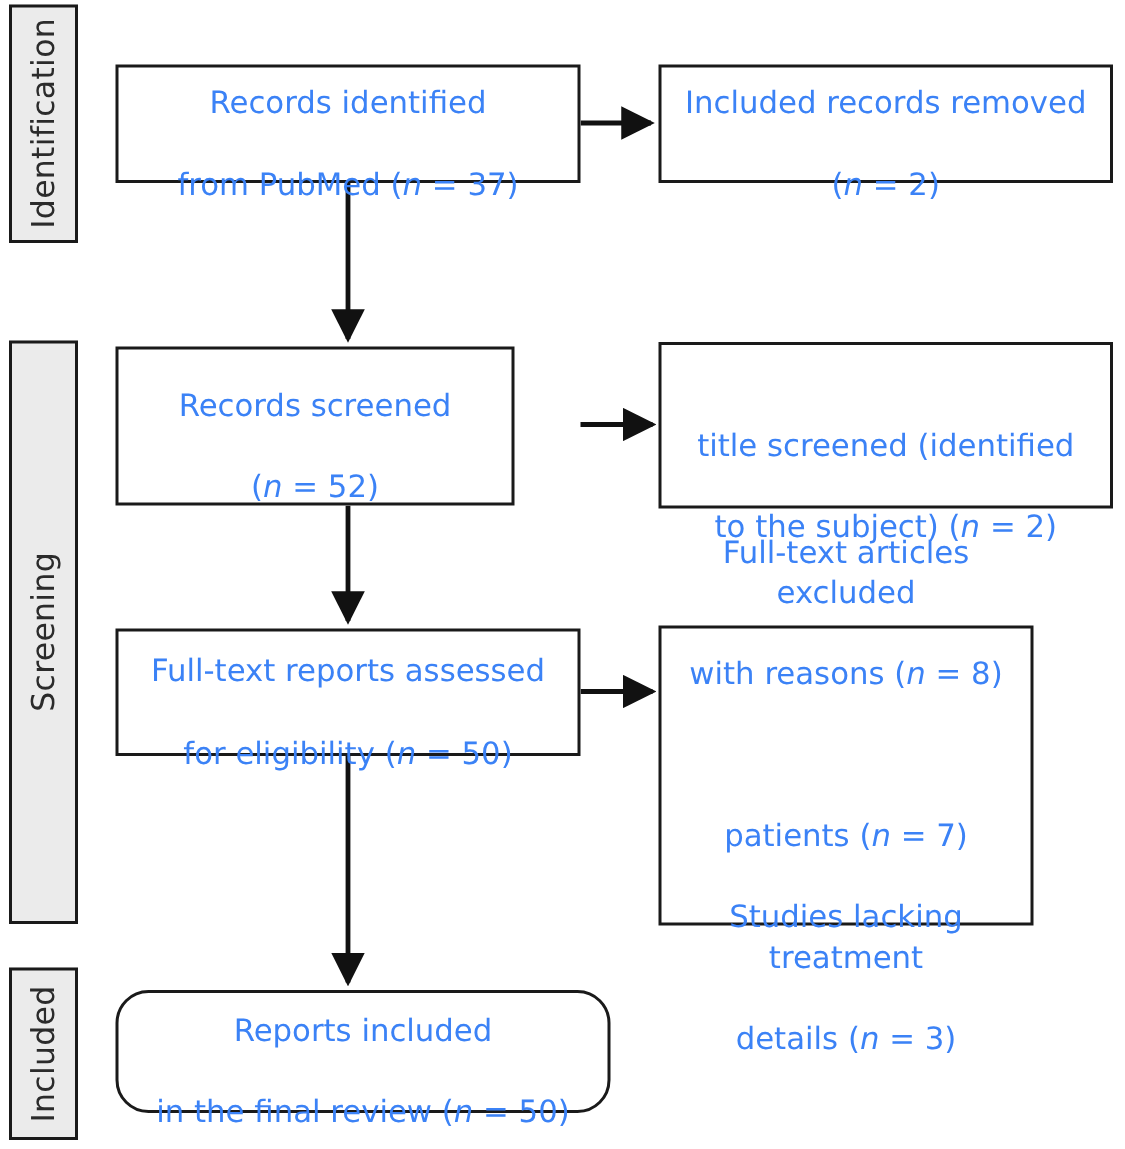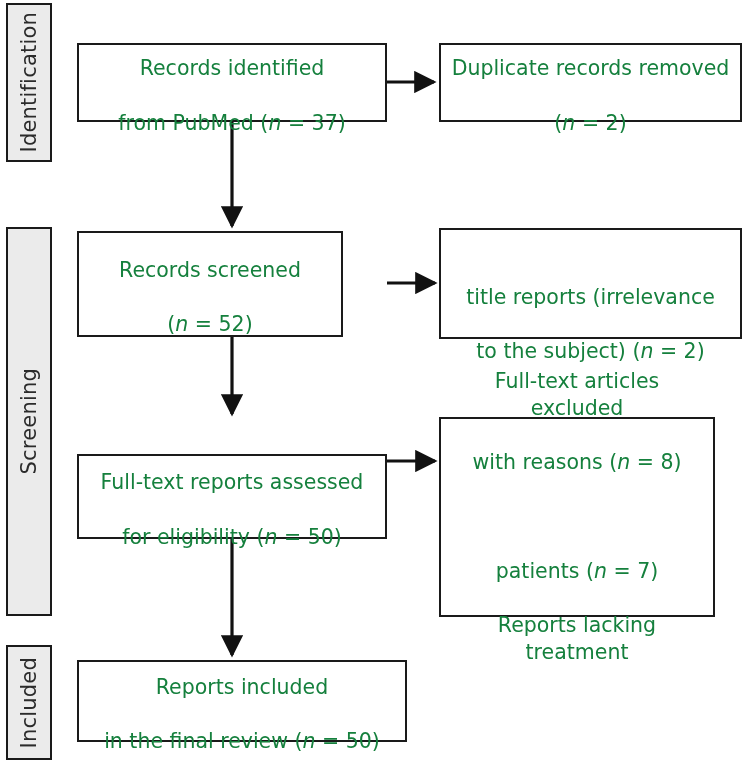--- a/index.html
+++ b/index.html
@@ -42,21 +42,21 @@
     border: 2px solid #1a1a1a;
     box-sizing: border-box;
     display: flex;
     align-items: center;
     justify-content: center;
     text-align: center;
   }
   .flow-box-text {
     font-size: 20.5px;
     line-height: 1.32;
-    color: #15803d;
+    color: #3b82f6;
     padding: 0 8px;
     white-space: pre-line;
     text-align: center;
   }
   .flow-box-text .ital {
     font-style: italic;
   }
   
   .connector-svg {
     position: absolute;
@@ -118,57 +118,58 @@
 
   <div class="flow-box" style="left:77px; top:43px; width:310px; height:79px;">
     <div class="flow-box-text">
       <span>Records identified</span><br>
       <span>from PubMed (<span class="ital">n</span> = <span>37</span>)</span>
     </div>
   </div>
 
   <div class="flow-box" style="left:439px; top:43px; width:303px; height:79px;">
     <div class="flow-box-text">
-      <span>Duplicate records removed</span><br>
+      <span>Included records removed</span><br>
       <span>(<span class="ital">n</span> = <span>2</span>)</span>
     </div>
   </div>
 
   <div class="flow-box" style="left:77px; top:231px; width:266px; height:106px;">
     <div class="flow-box-text">
       <span>Records screened</span><br>
       <span>(<span class="ital">n</span> = <span>52</span>)</span>
     </div>
   </div>
 
   <div class="flow-box" style="left:439px; top:228px; width:303px; height:111px;">
     <div class="flow-box-text">
       <br>
-      <span>title reports (irrelevance</span><br>
+      <span>title screened (identified</span><br>
       <span>to the subject) (<span class="ital">n</span> = <span>2</span>)</span>
     </div>
   </div>
 
-  <div class="flow-box" style="left:77px; top:419px; width:310px; height:85px;margin-top:35px;">
+  <div class="flow-box" style="left:77px; top:419px; width:310px; height:85px;">
     <div class="flow-box-text">
       <span>Full-text reports assessed</span><br>
       <span>for eligibility (<span class="ital">n</span> = <span>50</span>)</span>
     </div>
   </div>
 
-  <div class="flow-box" style="left:439px; top:417px; width:276px; height:200px;">
+  <div class="flow-box" style="left:439px; top:417px; width:250px; height:200px;">
     <div class="flow-box-text">
       <span>Full-text articles excluded</span><br>
       <span>with reasons (<span class="ital">n</span> = <span>8</span>)</span><br>
       <br>
       <span>patients (<span class="ital">n</span> = <span>7</span>)</span><br>
-      <span>Reports lacking treatment</span><br>
+      <span>Studies lacking treatment</span><br>
+      <span>details (<span class="ital">n</span> = <span>3</span>)</span>
     </div>
   </div>
 
-  <div class="flow-box" style="left:77px; top:660px; width:330px; height:82px;">
+  <div class="flow-box" style="left:77px; top:660px; width:330px; height:82px;border-radius:22px;">
     <div class="flow-box-text">
       <span>Reports included</span><br>
       <span>in the final review (<span class="ital">n</span> = <span>50</span>)</span>
     </div>
   </div>
 
 </div>
 
 </body></html>

